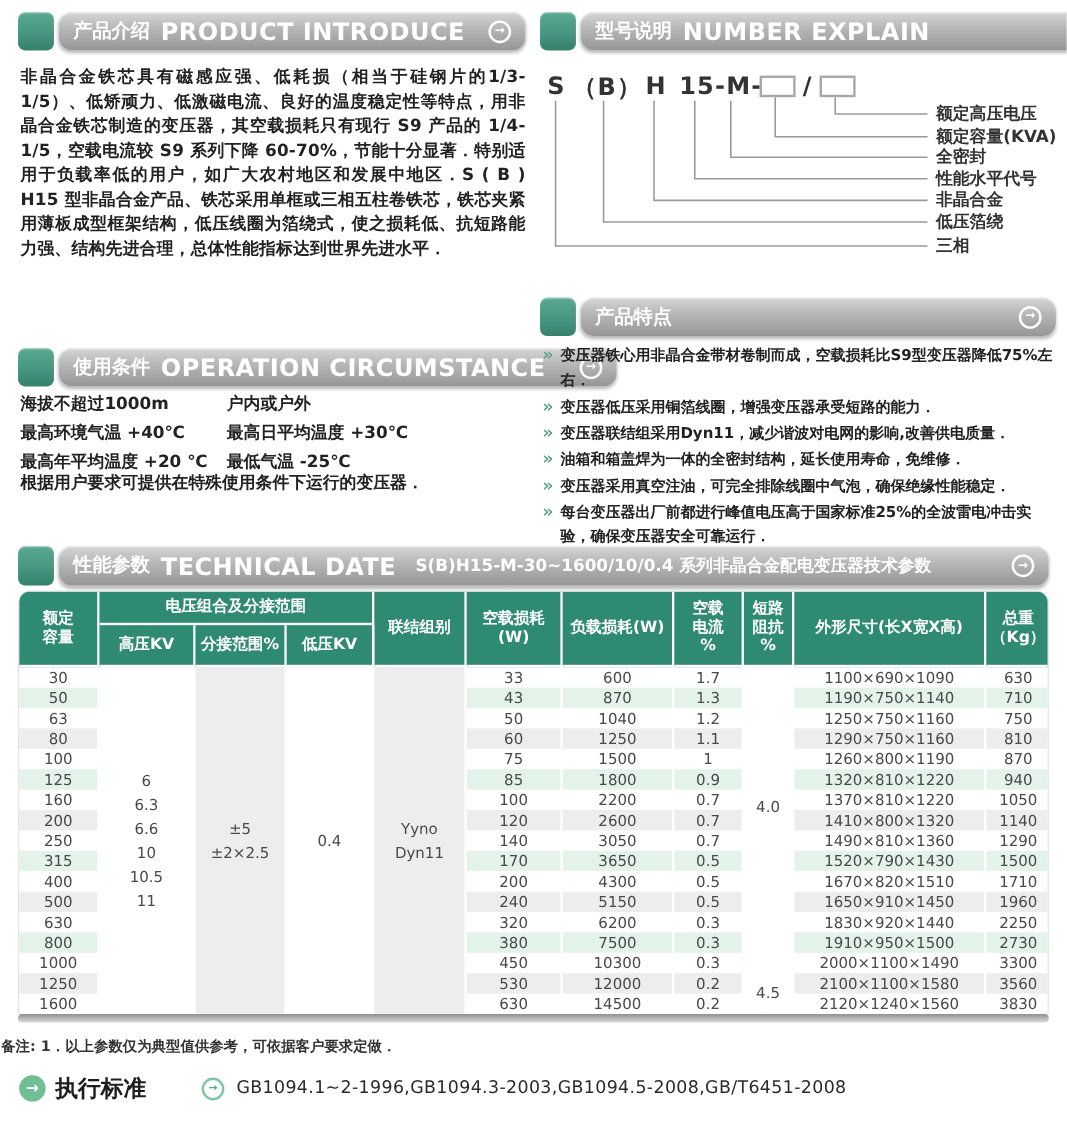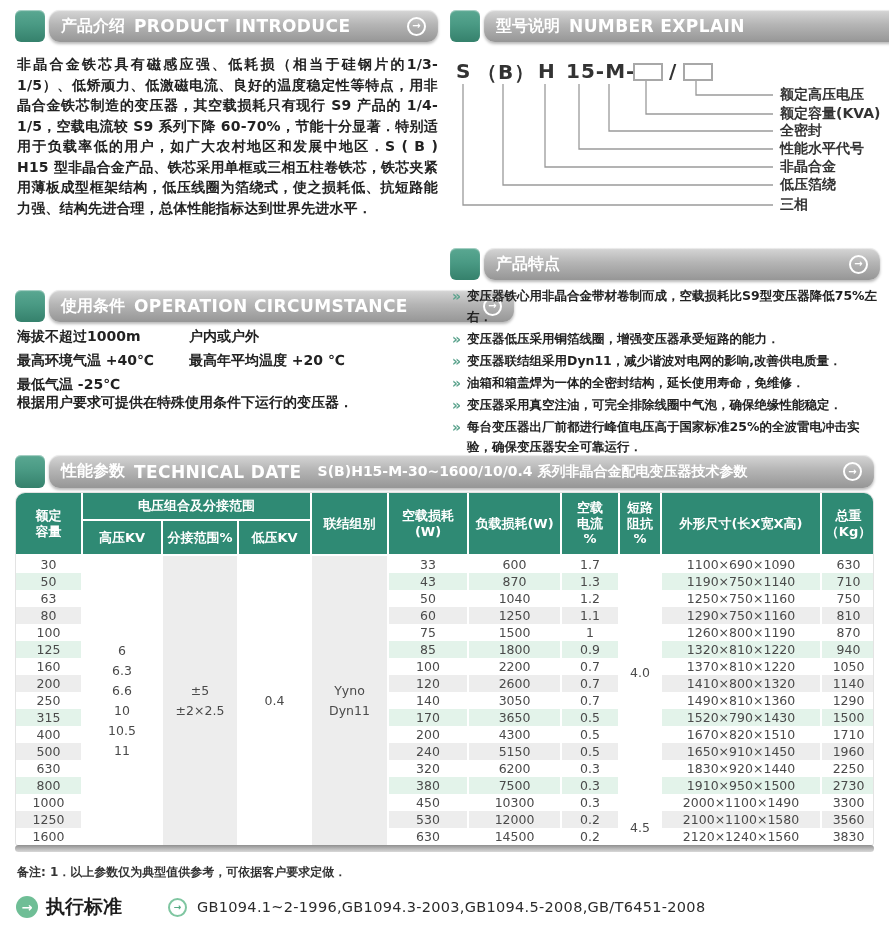--- a/index.html
+++ b/index.html
@@ -8,21 +8,21 @@
 
   
   .hdr-bar{position:absolute;height:32px;display:flex;align-items:stretch;}
   .hdr-sq{width:30px;height:32px;border-radius:6px;flex:none;margin-right:4px;
           background:linear-gradient(180deg,#5aa892 0%,#4a9a84 45%,#35816c 100%);
           box-shadow:inset 0 1px 1px rgba(255,255,255,.5);}
   .hdr-pill{flex:1;border-radius:11px;display:flex;align-items:center;padding:0 12px;
           background:linear-gradient(180deg,#d6d6d6 0%,#b5b5b5 45%,#969696 100%);
           box-shadow:0 2px 3px rgba(0,0,0,.28), inset 0 1px 1px rgba(255,255,255,.55);}
   .hdr-cn{color:#fff;font-size:16px;font-weight:700;margin-right:9px;white-space:nowrap;}
-  .hdr-en{color:#fff;font-size:17px;font-weight:700;letter-spacing:.4px;white-space:nowrap;}
+  .hdr-en{color:#fff;font-size:20px;font-weight:700;letter-spacing:.4px;white-space:nowrap;}
   .hdr-sub{color:#fff;font-size:14px;font-weight:700;margin-left:16px;white-space:nowrap;}
   .bar-arrow{margin-left:auto;width:15px;height:15px;border:2px solid #fff;border-radius:50%;
           display:flex;align-items:center;justify-content:center;color:#fff;
           font-size:10px;font-weight:700;line-height:1;flex:none;}
 
   
   .intro-body{position:absolute;left:17px;top:54px;width:421px;font-size:14px;font-weight:600;
           color:#222;line-height:20.5px;text-align:justify;letter-spacing:.2px;}
 
   
@@ -59,21 +59,21 @@
   tbody td.g{background:#e3f3ea;}
   tbody td.y{background:#ededed;}
   tbody td.mg{background:#ededed;}
   tbody td.mw{background:#fff;}
   tbody td.mc{vertical-align:middle;line-height:20px;}
   tbody td.impa{padding-bottom:22px;}
   .tbl-base{position:absolute;left:15px;top:845px;width:859px;height:7px;border-radius:4px;
           background:linear-gradient(180deg,#8f8f8f 0%,#bdbdbd 60%,#d8d8d8 100%);}
 
   
-  .note{position:absolute;left:17px;top:864px;font-size:12px;font-weight:700;color:#333;}
+  .note{position:absolute;left:1px;top:864px;font-size:12px;font-weight:700;color:#333;}
   .standards{position:absolute;left:16px;top:894px;display:flex;align-items:center;}
   .std-icon1{width:22px;height:22px;border-radius:50%;background:#6fbe96;color:#fff;display:flex;
           align-items:center;justify-content:center;font-size:13px;font-weight:700;margin-right:8px;flex:none;}
   .std-label{font-size:19px;font-weight:700;color:#1d1d1d;margin-right:46px;white-space:nowrap;}
   .std-icon2{width:15px;height:15px;border-radius:50%;background:#fff;border:2px solid #7fc6a1;color:#55a983;
           display:flex;align-items:center;justify-content:center;font-size:9px;font-weight:700;margin-right:10px;flex:none;}
   .std-text{font-size:14.5px;font-weight:500;color:#2b2b2b;letter-spacing:.3px;white-space:nowrap;}
 </style>
 </head>
 <body>
@@ -134,20 +134,21 @@
       <span class="hdr-cn">使用条件</span>
       <span class="hdr-en">OPERATION CIRCUMSTANCE</span>
       <span class="bar-arrow">→</span>
     </div>
   </div>
 
   <div class="oper-list">
       <div>海拔不超过1000m</div>
       <div>户内或户外</div>
       <div>最高环境气温 +40℃</div>
+      <div>最高日平均温度 +30℃</div>
       <div>最高年平均温度 +20 ℃</div>
       <div>最低气温 -25℃</div>
     </div>
   <div class="oper-footer">根据用户要求可提供在特殊使用条件下运行的变压器．</div>
 
   <div class="hdr-bar" style="left:450px;top:248px;width:430px;">
     <div class="hdr-sq"></div>
     <div class="hdr-pill">
       <span class="hdr-cn">产品特点</span>
       <span class="bar-arrow">→</span>

